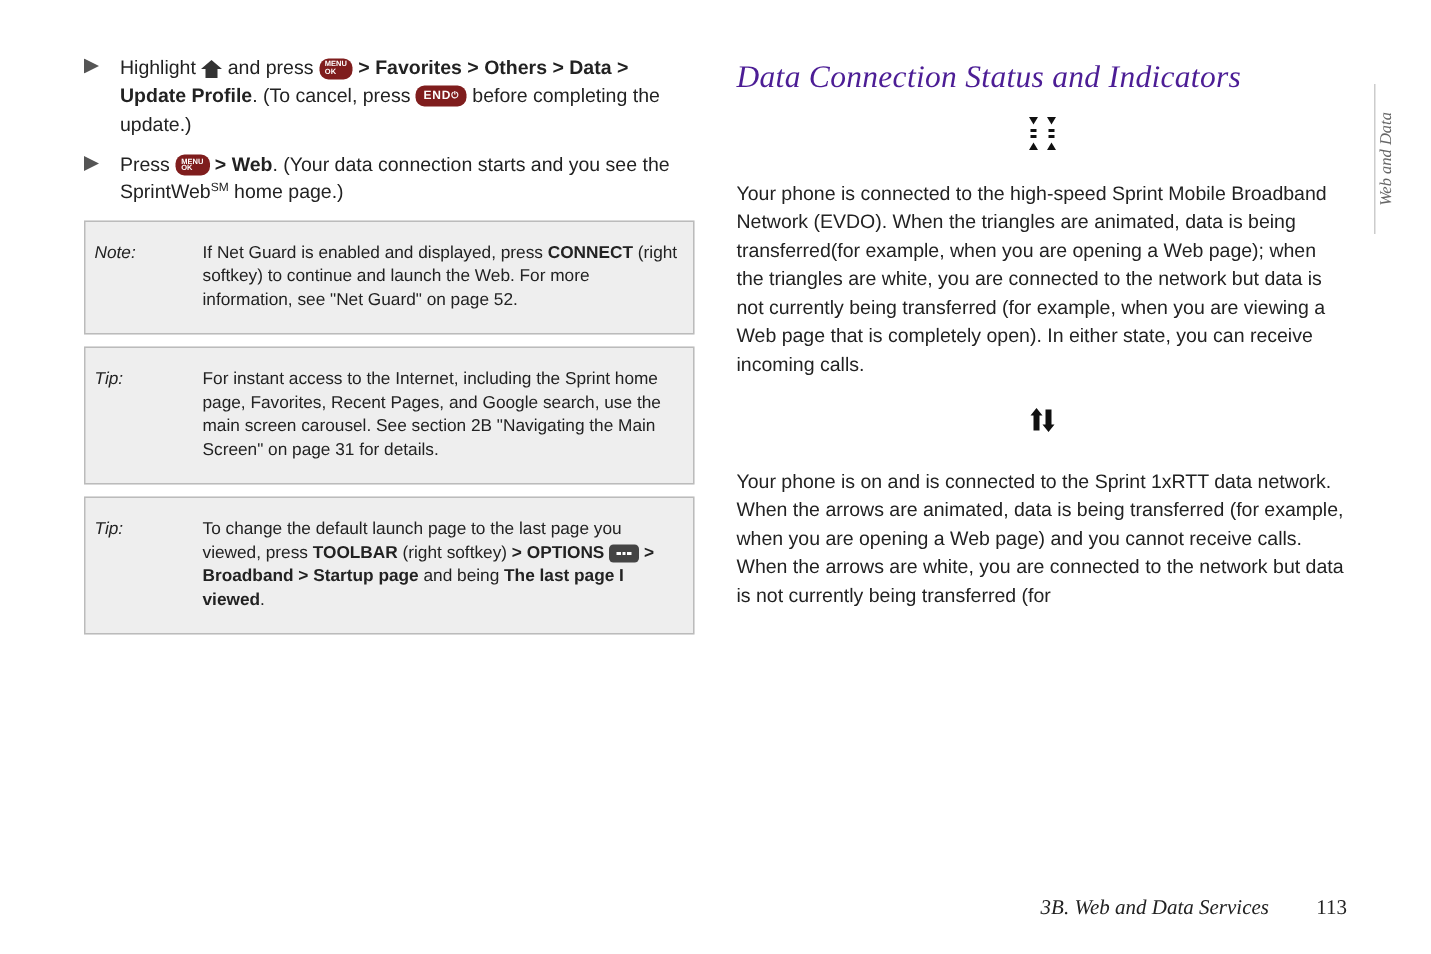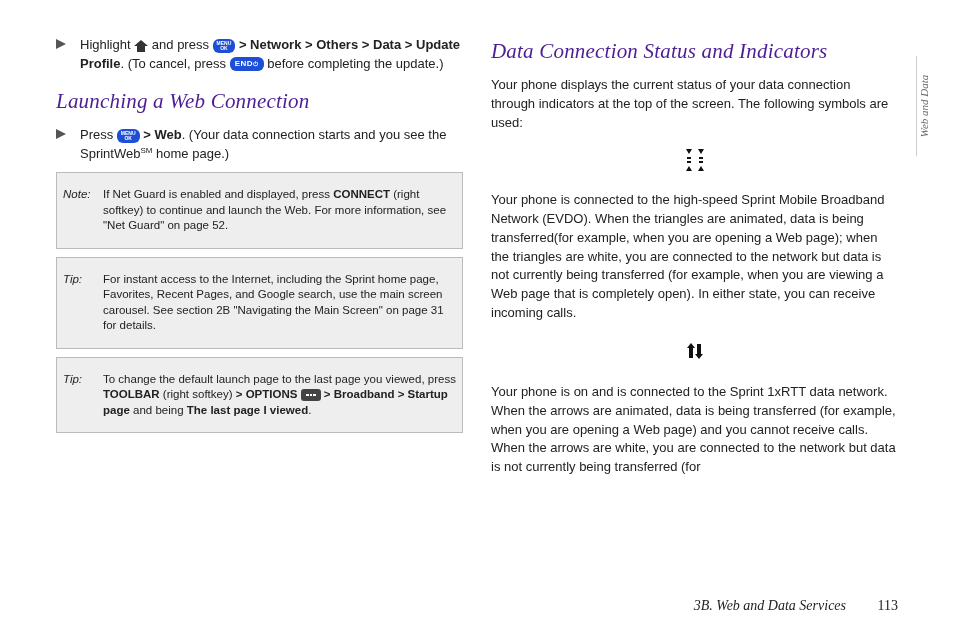--- a/index.html
+++ b/index.html
@@ -41,31 +41,30 @@
     flex: 0 0 16px;
     display: flex;
     align-items: flex-start;
     padding-top: 3px;
   }
   .bullet-text { flex: 1; }
   .key {
     display: inline-flex;
     align-items: center;
     justify-content: center;
-    background: #1d4ed8;
+    background: #7f1d1d;
     color: #fff;
     border-radius: 6px;
     padding: 1px 4px;
     font-size: 8px;
     line-height: 1;
     vertical-align: middle;
     min-width: 22px;
     height: 14px;
     font-weight: 700;
-    text-align: center;
   }
   .key.wide { min-width: 34px; letter-spacing: 0.5px; }
   .home-icon {
     display:inline-flex; vertical-align:middle;
   }
   .chev { font-weight: 700; }
   b, strong { font-weight: 700; }
   .note-box {
     border: 1px solid #bbb;
     background: #eee;
@@ -74,21 +73,21 @@
     margin: 8px 0;
     display: flex;
     gap: 6px;
     line-height: 1.35;
   }
   .note-label {
     font-style: italic;
     flex: 0 0 auto;
     width: 34px;
   }
-  .note-body { flex: 1; }
+  .note-body { flex: 1; margin-left: 32px; }
   .sm-sup { font-size: 8px; vertical-align: super; }
   .intro-para { margin-bottom: 14px; }
   .symbol-row {
     display: flex;
     gap: 16px;
     margin-bottom: 16px;
     flex-direction: column;
   }
   .symbol-cell {
     flex: 0 0 28px;
@@ -156,33 +155,32 @@
       <div class="bullet-text">
         <span>Highlight </span>
         <span class="home-icon">
           <svg width="14" height="12" viewBox="0 0 14 12">
               <polygon points="7,0 14,6 11,6 11,12 3,12 3,6 0,6" fill="#333"></polygon>
             </svg>
         </span>
         <span> and press </span>
         <span class="key" style="font-size:5px; line-height:0.9; flex-direction:column;">MENU<br>OK</span>
         <span class="chev"> &gt; </span>
-        <strong>Network</strong>
+        <strong>Favorites</strong>
         <span class="chev"> &gt; </span>
         <strong>Others</strong>
         <span class="chev"> &gt; </span>
         <strong>Data</strong>
         <span class="chev"> &gt; </span>
         <strong>Update Profile</strong><span>. (To cancel, press </span>
         <span class="key wide">END<span style="font-size:6px;">⏻</span></span>
         <span> before completing the update.)</span>
       </div>
     </div>
 
-    <h2 class="section-head">Launching a Web Connection</h2>
 
     <div class="bullet-row">
       <div class="bullet">
         <svg width="10" height="10" viewBox="0 0 10 10">
             <polygon points="0,0 10,5 0,10" fill="#555"></polygon>
           </svg>
       </div>
       <div class="bullet-text">
         <span>Press </span>
         <span class="key" style="font-size:5px; line-height:0.9;">MENU<br>OK</span>
@@ -219,21 +217,20 @@
         <span class="chev"> &gt; </span><strong>Broadband</strong>
         <span class="chev"> &gt; </span><strong>Startup page</strong><span> and being </span><strong>The last page I viewed</strong><span>.</span>
       </div>
     </div>
 
   </div>
 
   <div class="col">
     <h2 class="section-head" style="margin-top:0;">Data Connection Status and Indicators</h2>
 
-    <p class="intro-para">Your phone displays the current status of your data connection through indicators at the top of the screen. The following symbols are used:</p>
 
     <div class="symbol-row">
       <div class="symbol-cell">
         <svg width="24" height="22" viewBox="0 0 24 22">
           <polygon points="3,0 9,0 6,5" fill="#111"></polygon>
           <polygon points="15,0 21,0 18,5" fill="#111"></polygon>
           <rect x="4" y="8" width="4" height="2" fill="#111"></rect>
           <rect x="16" y="8" width="4" height="2" fill="#111"></rect>
           <rect x="4" y="12" width="4" height="2" fill="#111"></rect>
           <rect x="16" y="12" width="4" height="2" fill="#111"></rect>

